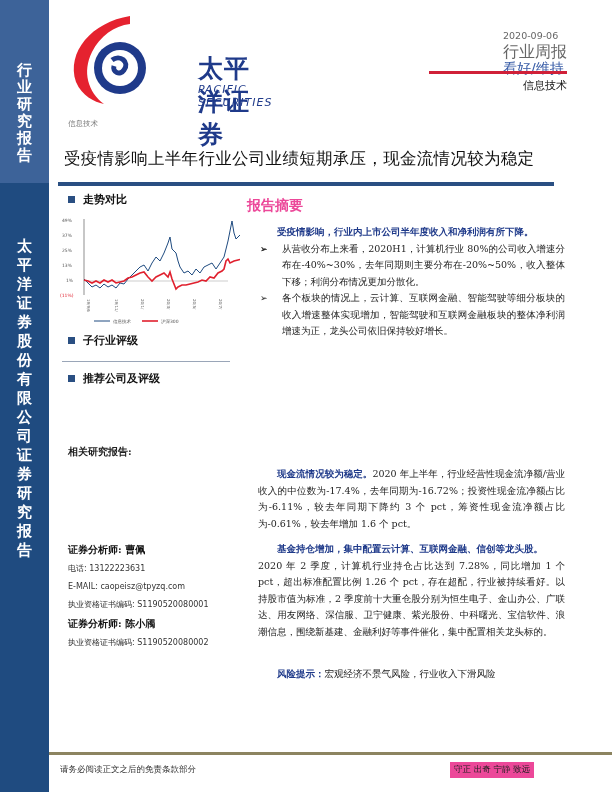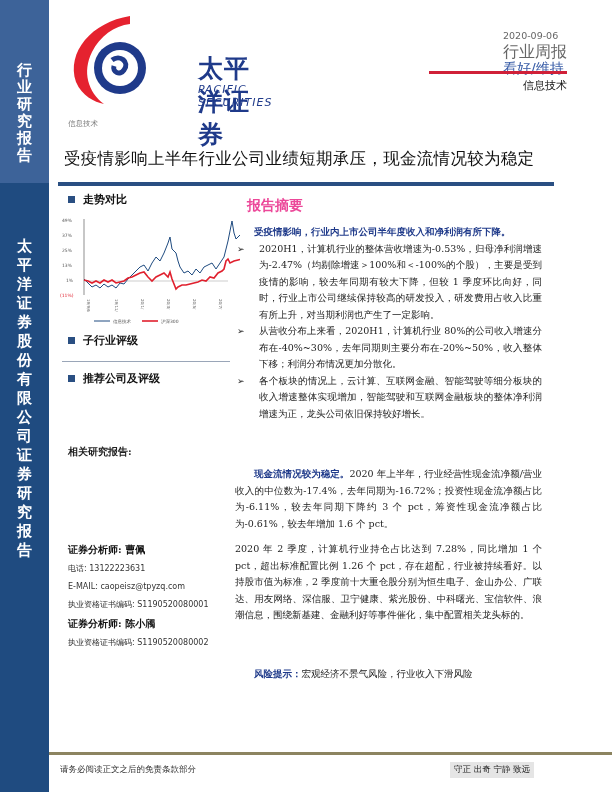--- a/index.html
+++ b/index.html
@@ -34,30 +34,30 @@
 
   .chart { position:absolute; left:60px; top:213px; width:180px; height:115px; }
 
   .related { position:absolute; left:68px; top:445px; font-size:10px; font-weight:bold; }
 
   .analyst { position:absolute; left:68px; font-family:"DejaVu Sans", sans-serif; font-size:8px; color:#333; }
   .analyst .name-line { font-family:"DejaVu Serif", serif; font-weight:bold; font-size:10px; color:#111; height:20px; line-height:20px; }
   .analyst .row { height:18px; line-height:18px; }
 
   .abstract-title { position:absolute; left:247px; top:197px; font-size:14px; font-weight:bold; color:#ec4899; }
-  .body-col { position:absolute; left:235px; width:307px; font-size:9.5px; line-height:16.5px; color:#222; text-align:justify; }
+  .body-col { position:absolute; left:258px; width:307px; font-size:9.5px; line-height:16.5px; color:#222; text-align:justify; }
   .lead { color:#1f3a8a; font-weight:bold; }
   .indent { text-indent:2em; }
   .bullets { list-style:none; }
   .bullets li { position:relative; padding-left:24px; }
   .bullets li .arrow { position:absolute; left:2px; top:0; font-size:9px; }
 
   .footer-rule { position:absolute; left:49px; top:752px; width:563px; height:3px; background:#8c8460; }
   .footer-left { position:absolute; left:60px; top:764px; font-size:8.5px; color:#333; }
-  .footer-right { position:absolute; left:450px; top:762px; font-size:8.5px; color:#222; background:#e5e5e5; padding:2px 4px; }
+  .footer-right { position:absolute; left:450px; top:762px; font-size:8.5px; color:#222; background:#ec4899; padding:2px 4px; }
 </style>
 </head>
 <body>
 
 <div class="left-bar-top"></div>
 <div class="left-bar-bottom"></div>
 <div class="vtext vtext-top" id="vtop">
     <span>行</span>
     <span>业</span>
     <span>研</span>
@@ -161,31 +161,32 @@
 <div class="analyst" style="top:614px;">
   <div class="name-line"><span>证券分析师:</span> <span>陈小斶</span></div>
   <div class="row"><span>执业资格证书编码:</span> <span>S1190520080002</span></div>
 </div>
 
 <div class="abstract-title">报告摘要</div>
 
 <div class="body-col" style="top:224px;">
   <p class="indent"><span class="lead">受疫情影响，行业内上市公司半年度收入和净利润有所下降。</span></p>
   <ul class="bullets">
-    <li><span class="arrow">➢</span><span>2020H1，计算机行业的整体营收增速为-0.53%，归母净利润增速为-2.47%（均剔除增速＞100%和＜-100%的个股），主要是受到疫情的影响，较去年同期有较大下降，但较 1 季度环比向好，同时，行业上市公司继续保持较高的研发投入，研发费用占收入比重有所上升，对当期利润也产生了一定影响。</span></li>
+    <li><span class="arrow">➢</span></li>
     <li><span class="arrow">➢</span><span>从营收分布上来看，2020H1，计算机行业 80%的公司收入增速分布在-40%~30%，去年同期则主要分布在-20%~50%，收入整体下移；利润分布情况更加分散化。</span></li>
     <li><span class="arrow">➢</span><span>各个板块的情况上，云计算、互联网金融、智能驾驶等细分板块的收入增速整体实现增加，智能驾驶和互联网金融板块的整体净利润增速为正，龙头公司依旧保持较好增长。</span></li>
   </ul>
 </div>
 
 <div class="body-col indent" style="top:466px;">
   <span class="lead">现金流情况较为稳定。</span><span>2020 年上半年，行业经营性现金流净额/营业收入的中位数为-17.4%，去年同期为-16.72%；投资性现金流净额占比为-6.11%，较去年同期下降约 3 个 pct，筹资性现金流净额占比为-0.61%，较去年增加 1.6 个 pct。</span>
 </div>
 
 <div class="body-col" style="top:541px;">
+  <p class="indent"><span class="lead">基金持仓增加，集中配置云计算、互联网金融、信创等龙头股。</span></p>
   <p>2020 年 2 季度，计算机行业持仓占比达到 7.28%，同比增加 1 个 pct，超出标准配置比例 1.26 个 pct，存在超配，行业被持续看好。以持股市值为标准，2 季度前十大重仓股分别为恒生电子、金山办公、广联达、用友网络、深信服、卫宁健康、紫光股份、中科曙光、宝信软件、浪潮信息，围绕新基建、金融利好等事件催化，集中配置相关龙头标的。</p>
 </div>
 
 <div class="body-col indent" style="top:666px;">
   <span class="lead">风险提示：</span><span>宏观经济不景气风险，行业收入下滑风险</span>
 </div>
 
 <div class="footer-rule"></div>
 <div class="footer-left">请务必阅读正文之后的免责条款部分</div>
 <div class="footer-right">守正 出奇 宁静 致远</div>

